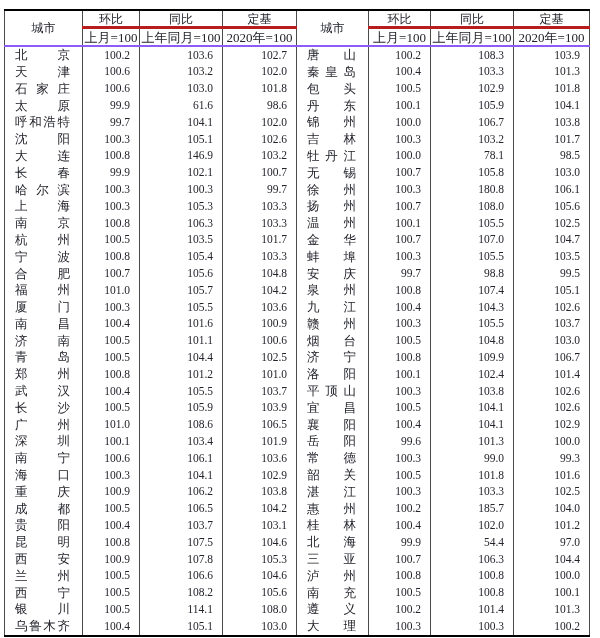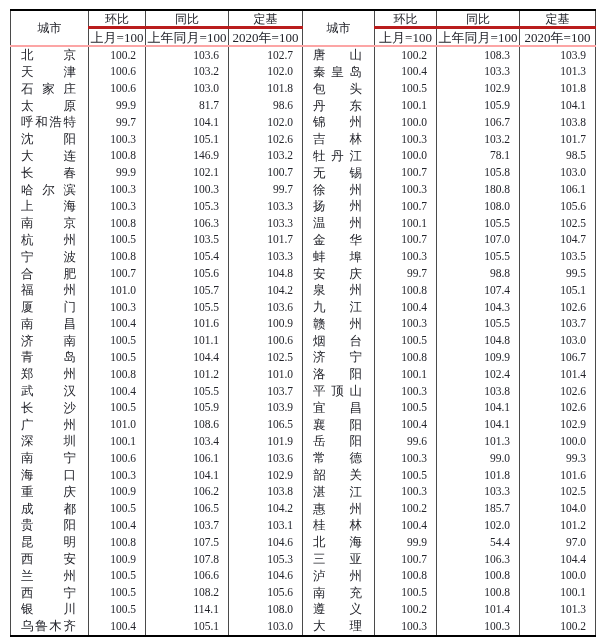--- a/index.html
+++ b/index.html
@@ -1,39 +1,39 @@
 <!DOCTYPE html>
 <html><head>
 <meta charset="utf-8">
 <style>
   html,body{margin:0;padding:0;background:#ffffff;}
   body{
     width:600px;height:638px;position:relative;overflow:hidden;
     font-family:"Liberation Serif","DejaVu Serif",serif;
     color:#23242b;
   }
-  .table-wrap{position:absolute;left:10px;top:9px;}
+  .table-wrap{position:absolute;left:4px;top:9px;}
   table{
     border-collapse:collapse;table-layout:fixed;width:585px;
     border-top:2px solid #000;
     border-bottom:2px solid #000;
     border-left:1px solid #4a4a4a;
     border-right:1px solid #4a4a4a;
   }
   th,td{
     margin:0;padding:0;font-weight:normal;font-size:12px;line-height:1;
     overflow:hidden;white-space:nowrap;
   }
   thead th{border-right:1px solid #4a4a4a;vertical-align:middle;text-align:center;}
   thead th:last-child{border-right:none;}
   thead tr.hrow1 th{height:15px;}
   thead tr.hrow2 th{height:16px;font-size:13px;}
   thead tr.hrow1 th.idx-label{border-bottom:3px solid #b91c1c;}
   thead th.city-head{height:31px;}
-  tbody{border-top:2px solid #fca5a5;}
+  tbody{border-top:2px solid #8b5cf6;}
   tbody td{height:16.8px;border-right:1px solid #4a4a4a;vertical-align:middle;}
   tbody td:last-child{border-right:none;}
   td.city-cell{padding-left:10px;padding-right:12px;}
   td.city-cell .city-inner{
     display:block;text-align:justify;text-align-last:justify;
     font-size:12.5px;
   }
   td.value-cell{text-align:right;padding-right:9px;font-size:11.5px;}
 </style>
 </head>
@@ -115,21 +115,21 @@
     <td class="value-cell">100.5</td>
     <td class="value-cell">102.9</td>
     <td class="value-cell">101.8</td>
   </tr>
 
   <tr>
     <td class="city-cell">
             <span class="city-inner">太原</span>
           </td>
     <td class="value-cell">99.9</td>
-    <td class="value-cell">81.7</td>
+    <td class="value-cell">61.6</td>
     <td class="value-cell">98.6</td>
     <td class="city-cell">
             <span class="city-inner">丹东</span>
           </td>
     <td class="value-cell">100.1</td>
     <td class="value-cell">105.9</td>
     <td class="value-cell">104.1</td>
   </tr>
 
   <tr>

